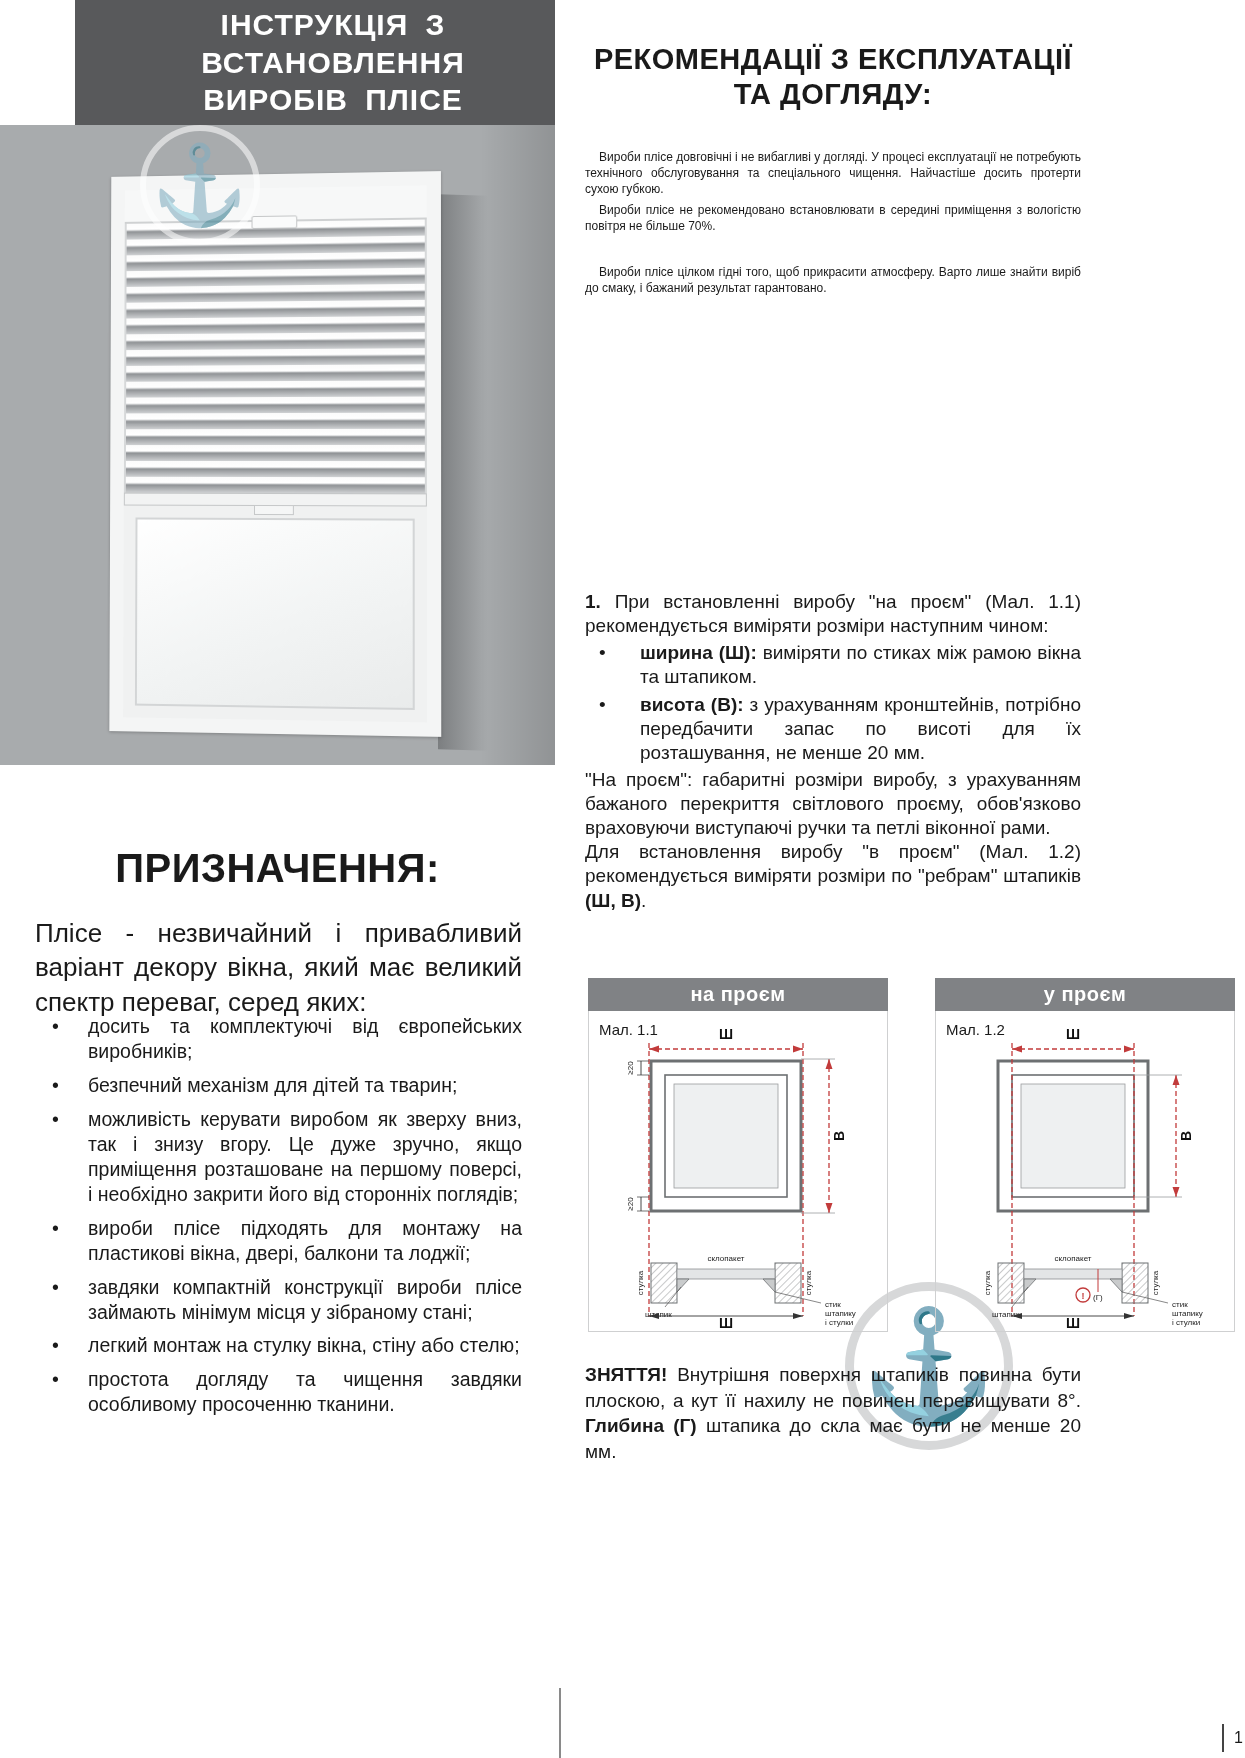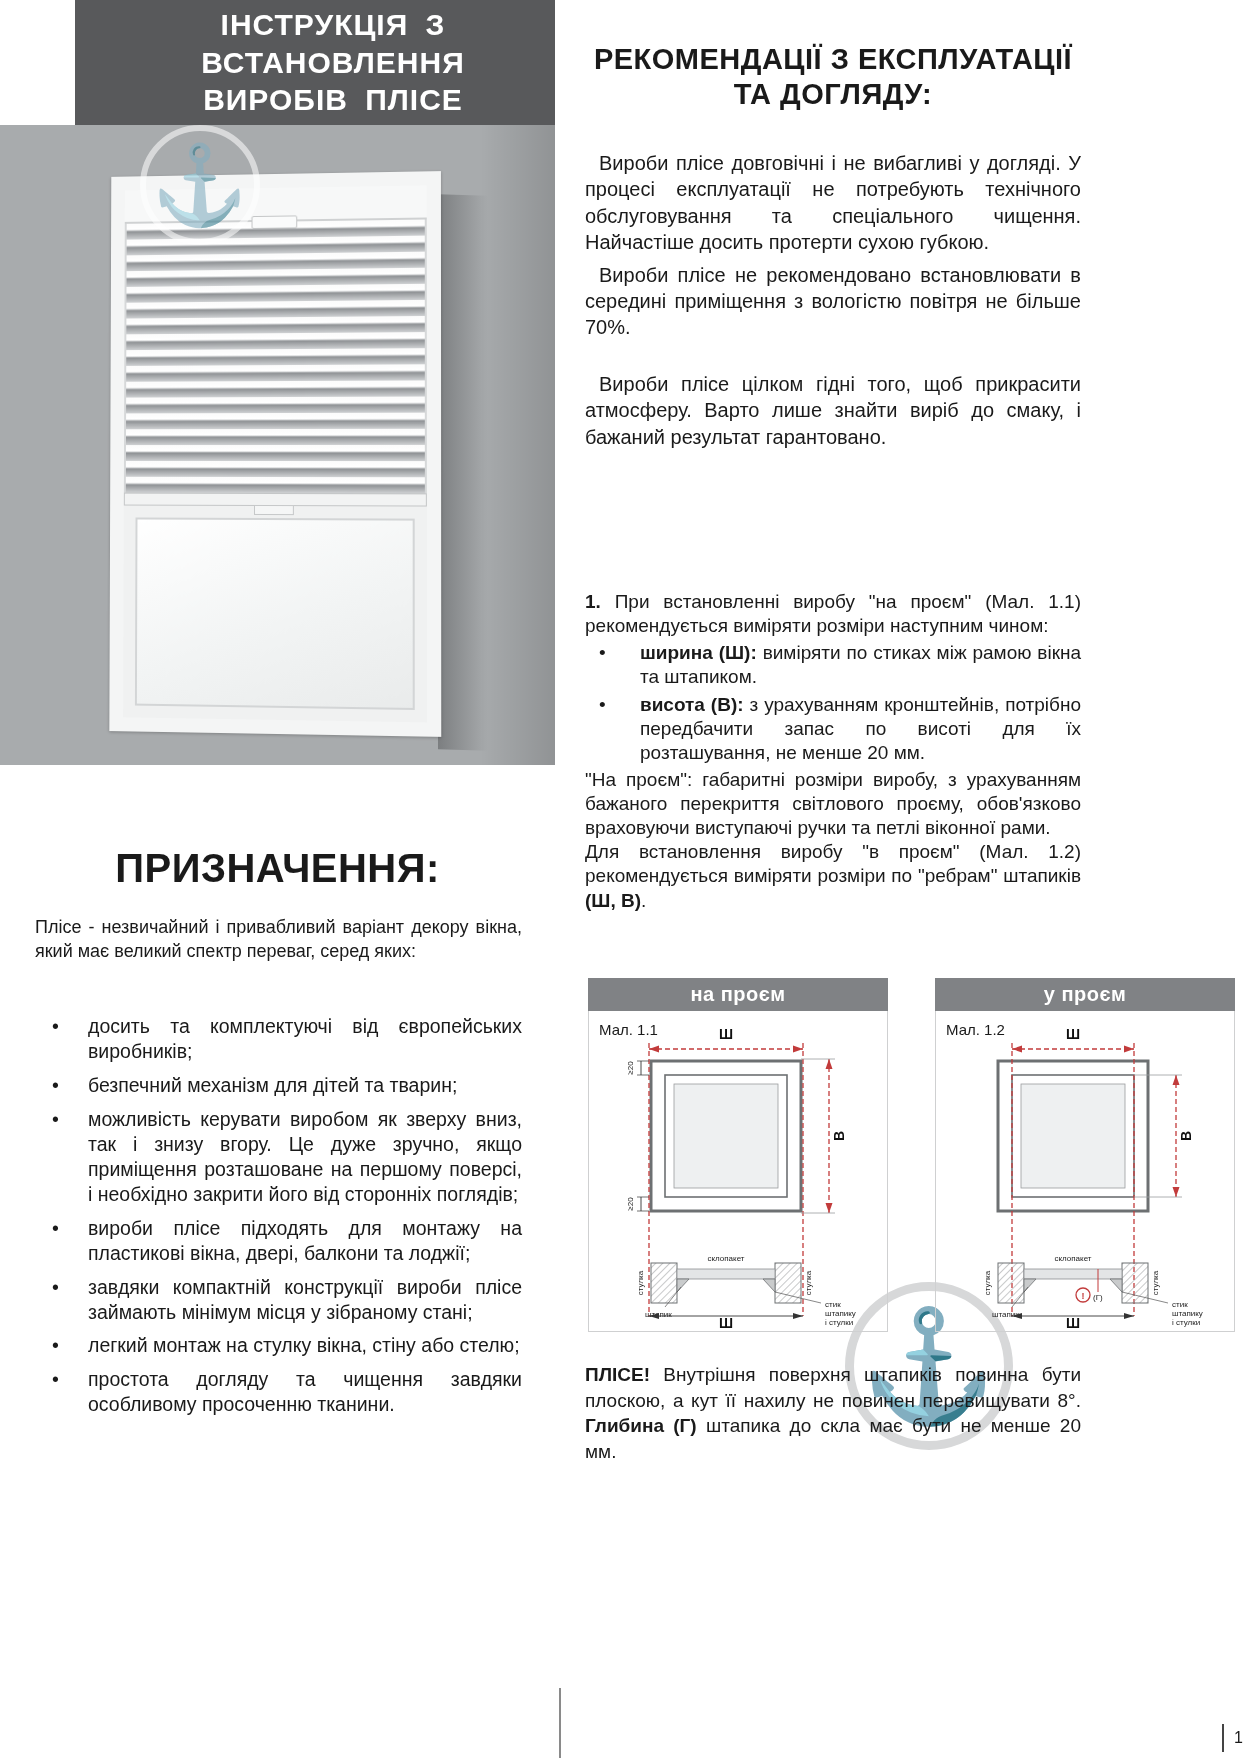--- a/index.html
+++ b/index.html
@@ -41,31 +41,31 @@
     justify-content:center; }
   .wm-photo { left:140px; top:0px; width:120px; height:120px;
     border:6px solid rgba(255,255,255,.55); color:rgba(255,255,255,.6); font-size:78px; }
   .wm-diagram { left:845px; top:1282px; width:168px; height:168px;
     border:9px solid #d7d8d9; color:#d7d8d9; font-size:110px; z-index:0; }
   .wm-glyph { line-height:1; }
 
   .purpose-heading { position:absolute; left:0; top:846px; width:555px; text-align:center;
     font-size:40px; font-weight:800; letter-spacing:.5px; }
   .purpose-intro { position:absolute; left:35px; top:916px; width:487px;
-    font-size:18px; line-height:1.32; text-align:justify; }
+    font-size:26px; line-height:1.32; text-align:justify; }
   .purpose-list { position:absolute; left:50px; top:1014px; width:472px; list-style:none; }
   .purpose-list li { position:relative; padding-left:38px; margin-bottom:9px;
     font-size:19.5px; line-height:1.28; text-align:justify; }
   .purpose-list li::before { content:"\2022"; position:absolute; left:2px; top:0; }
 
   
   .care-heading { position:absolute; left:585px; top:42px; width:496px; text-align:center;
     font-size:29px; font-weight:800; line-height:1.2; letter-spacing:.5px; }
   .care-paras { position:absolute; left:585px; top:150px; width:496px; }
-  .care-paras p { font-size:20px; line-height:1.32; text-align:justify; text-indent:14px; }
+  .care-paras p { font-size:12px; line-height:1.32; text-align:justify; text-indent:14px; }
   .care-paras p + p { margin-top:6px; }
   .care-paras p.spaced { margin-top:30px; }
 
   .sizing-heading { position:absolute; left:585px; top:533px; width:496px; text-align:center;
     font-size:30px; font-weight:800; letter-spacing:.5px; }
   .sizing-block { position:absolute; left:585px; top:590px; width:496px;
     font-size:19px; line-height:1.27; }
   .sizing-block p { text-align:justify; }
   .sizing-list { list-style:none; margin:2px 0 2px 0; }
   .sizing-list li { position:relative; padding-left:55px; text-align:justify; margin:3px 0; }
@@ -301,21 +301,21 @@
           <line x1="186" y1="281" x2="232" y2="292" stroke="#555" stroke-width="0.7"></line>
           <text x="236" y="296" class="t-tiny2">стик</text>
           <text x="236" y="305" class="t-tiny2">штапику</text>
           <text x="236" y="314" class="t-tiny2">і стулки</text>
         </g>
       </svg>
     </div>
   </div>
 
   <p class="attention">
-    <strong>ПЛІСЕ!</strong>
+    <strong>ЗНЯТТЯ!</strong>
     <span>Внутрішня поверхня штапиків повинна бути плоскою, а кут її нахилу не повинен перевищувати 8°.</span>
     <strong>Глибина (Г)</strong>
     <span>штапика до скла має бути не менше 20 мм.</span>
   </p>
 
   <div class="fold-mark"></div>
   <div class="page-number">
     <span>1</span>
   </div>
 

